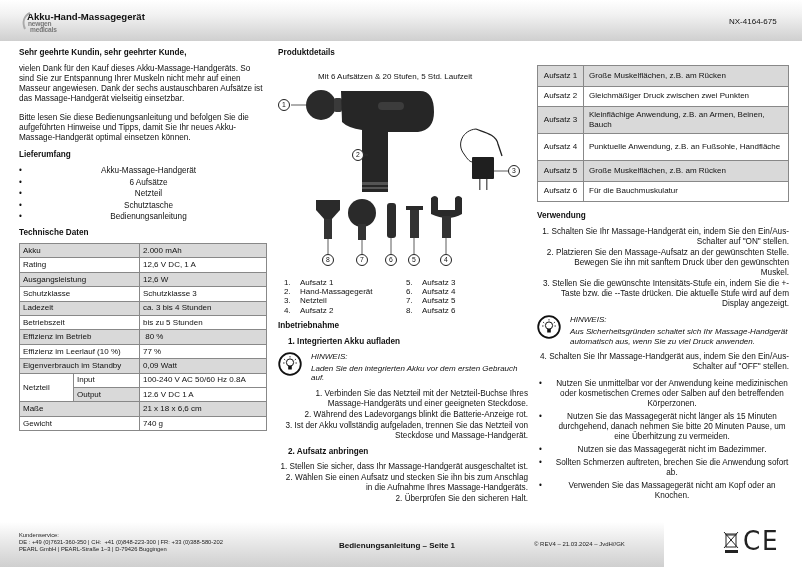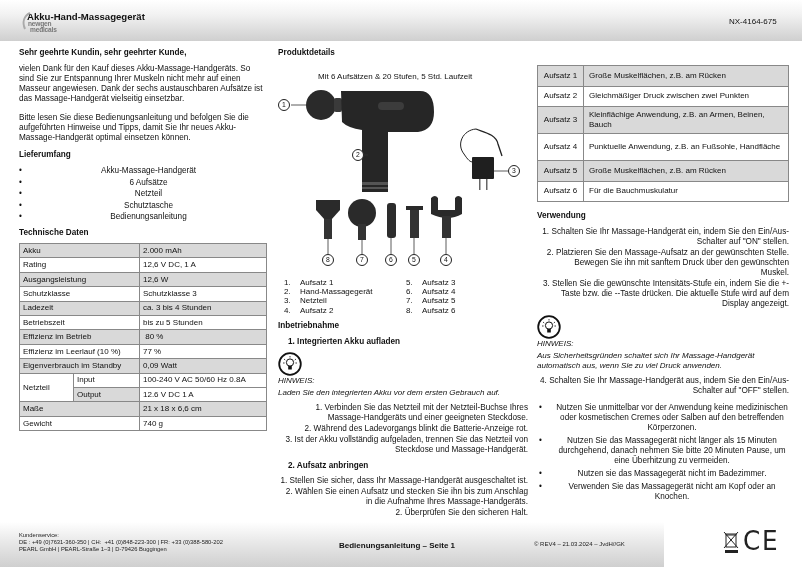--- a/index.html
+++ b/index.html
@@ -40,21 +40,21 @@
   
   .product { position: relative; width: 250px; height: 208px; margin-top: 4px; }
   .callout { position: absolute; width: 12px; height: 12px; border: 1px solid #222; border-radius: 50%; background: #fff;
     font-size: 6.8px; text-align: center; line-height: 10px; }
 
   .legend { display: grid; grid-template-columns: 122px 120px; font-size: 8px; margin: 6px 0 6px 6px; }
   .legend div { display: flex; line-height: 1.15; }
   .legend .n { width: 16px; }
 
   h3 { font-size: 8.2px; font-weight: bold; margin: 0 0 5px 10px; }
-  .note { display: flex; margin-bottom: 6px; flex-direction: column; }
+  .note { display: flex; margin-bottom: 6px; }
   .note .bulb { width: 24px; height: 24px; flex: none; margin-right: 9px; }
   .note .txt { font-style: italic; font-size: 8px; }
   .note .txt .head { margin-bottom: 2px; }
 
   ol.steps { list-style: none; margin-bottom: 6px; }
   ol.steps li { padding-left: 7px; text-indent: -7px; margin-bottom: 1px; text-align: right; }
 
   
   .aufs { width: 252px; font-size: 8px; margin-top: 13px; margin-bottom: 9px; }
   .aufs td { border: 1px solid #888; padding: 2px 5px; vertical-align: middle; }
@@ -334,20 +334,21 @@
     </div>
   </div>
   <ol class="steps" style="margin-bottom:7px">
     <li>4. Schalten Sie Ihr Massage-Handgerät aus, indem Sie den Ein/Aus-Schalter auf "OFF" stellen.</li>
   </ol>
 
   <ul class="bullets" style="padding-left:2px">
     <li style="padding-left:16px;margin-bottom:3px">Nutzen Sie unmittelbar vor der Anwendung keine medizinischen oder kosmetischen Cremes oder Salben auf den betreffenden Körperzonen.</li>
     <li style="padding-left:16px;margin-bottom:3px">Nutzen Sie das Massagegerät nicht länger als 15 Minuten durchgehend, danach nehmen Sie bitte 20 Minuten Pause, um eine Überhitzung zu vermeiden.</li>
     <li style="padding-left:16px;margin-bottom:3px">Nutzen sie das Massagegerät nicht im Badezimmer.</li>
+    <li style="padding-left:16px;margin-bottom:3px">Sollten Schmerzen auftreten, brechen Sie die Anwendung sofort ab.</li>
     <li style="padding-left:16px;margin-bottom:3px">Verwenden Sie das Massagegerät nicht am Kopf oder an Knochen.</li>
   </ul>
 </div>
 
 <div class="footer">
   <div class="svc">
     <div>Kundenservice:</div>
     <div style="white-space:pre">DE : +49 (0)7631-360-350 | CH:  +41 (0)848-223-300 | FR: +33 (0)388-580-202</div>
     <div>PEARL GmbH | PEARL-Straße 1–3 | D-79426 Buggingen</div>
   </div>

